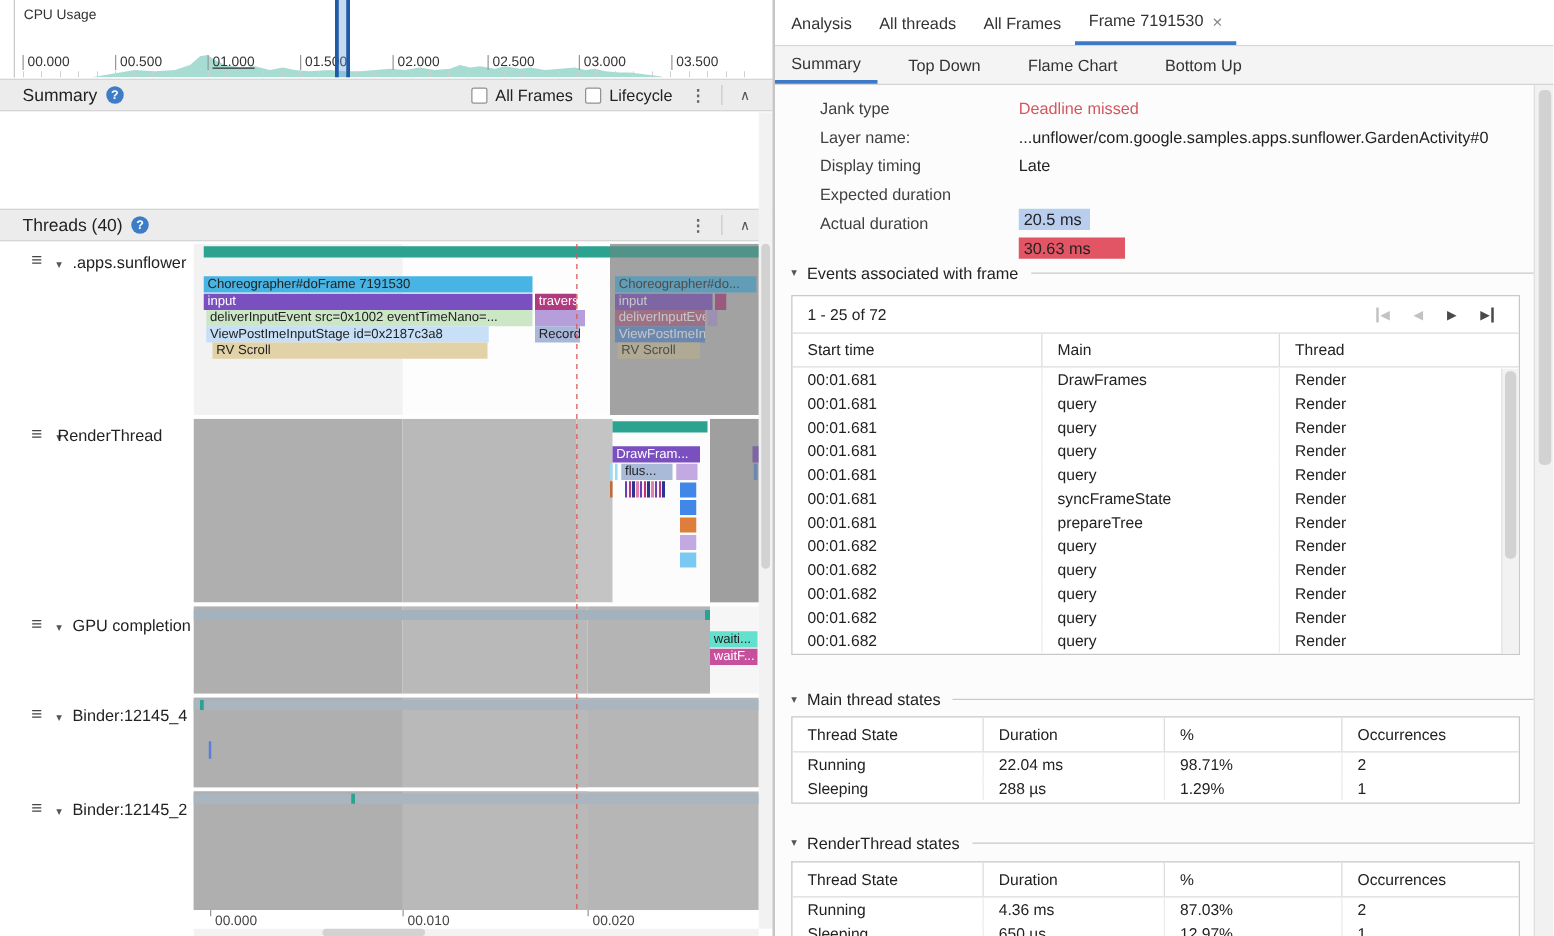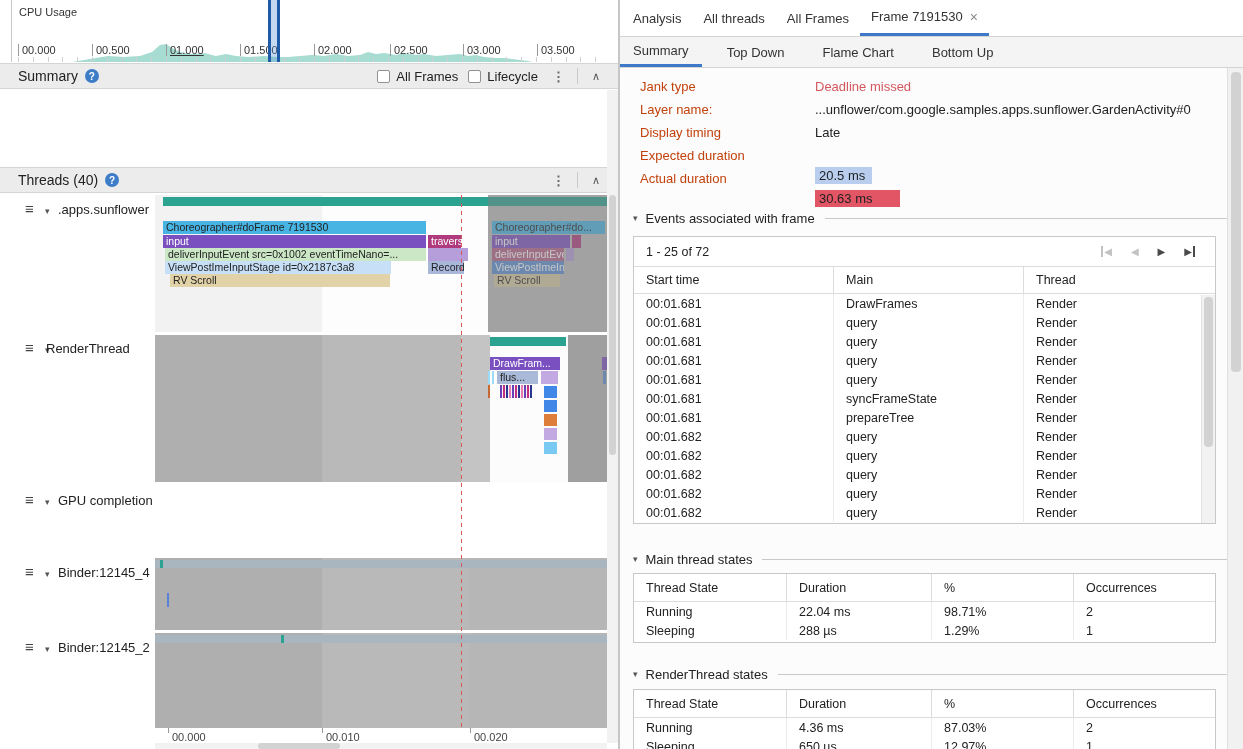--- a/index.html
+++ b/index.html
@@ -47,21 +47,21 @@
   #tabs { position:absolute; left:0; top:0; width:623px; height:37px; background:#fff;
           border-bottom:1px solid #D4D4D4; display:flex; align-items:stretch; }
   .tab { display:flex; align-items:center; font-size:13px; color:#333; padding:0 11px; }
   .tab.active { border-bottom:3px solid #3E78C8; }
   .close-x { color:#888; margin-left:7px; font-size:14px; }
   #subtabs { position:absolute; left:0; top:37px; width:623px; height:31px; background:#F4F4F4;
              border-bottom:1px solid #D4D4D4; display:flex; align-items:stretch; }
   .subtab { display:flex; align-items:center; font-size:13px; color:#333; padding:0 13px; }
   .subtab.active { border-bottom:3px solid #3E78C8; }
 
-  .fld { position:absolute; left:20px; height:20px; font-size:13px; color:#c2410c; }
+  .fld { position:absolute; left:36px; height:20px; font-size:13px; color:#404040; }
   .fldval { position:absolute; left:195px; height:20px; font-size:13px; color:#222; white-space:nowrap; }
   .jankred { color:#D4575E; }
   .badge { padding:1px 4px;margin-top:20px; }
   .badge.blue { background:#B9CEEF; }
   .badge.red { background:#E15565; }
 
   .sect { position:absolute; left:13px; width:595px; height:18px; display:flex; align-items:center; }
   .sect .tri { margin-right:8px; }
   .sect .t { font-size:13px; color:#222; white-space:nowrap; }
   .sect .rule { flex:1; border-top:1px solid #C9C9C9; margin-left:10px; }
@@ -192,20 +192,29 @@
         <div class="abs" style="left:447px; top:22px; width:5px; height:13px; background:#7A50C0;"></div>
         <div class="abs" style="left:448px; top:36px; width:3px; height:13px; background:#5B8FD4;"></div>
         <div class="overlay" style="left:413px; width:39px;"></div>
       </div>
     </div>
 
     <div class="track" style="top:485px; height:70px;">
       <span class="hamburger abs" style="left:25px; top:9px;">≡</span>
       <span class="tri abs" style="left:45px; top:12px;">▾</span>
       <span class="tracklabel abs" style="left:58px; top:8px;">GPU completion</span>
+      <div class="abs" style="left:155px; top:0; width:452px; height:70px; background:#F6F6F6;">
+        <div class="band" style="left:0;    width:167px; background:#AFAFAF;"></div>
+        <div class="band" style="left:167px; width:148px; background:#B9B9B9;"></div>
+        <div class="band" style="left:315px; width:98px;  background:#B4B4B4;"></div>
+        <div class="abs" style="left:0; top:3px; width:409px; height:8px; background:#A4B2BE;"></div>
+        <div class="abs teal" style="left:409px; top:3px; width:4px; height:8px;"></div>
+        <div class="bar" style="left:413px; top:20px; width:38px; background:#64E0CE;">waiti...</div>
+        <div class="bar wt" style="left:413px; top:34px; width:38px; background:#C7509D;">waitF...</div>
+      </div>
     </div>
 
     <div class="track" style="top:558px; height:72px;">
       <span class="hamburger abs" style="left:25px; top:8px;">≡</span>
       <span class="tri abs" style="left:45px; top:11px;">▾</span>
       <span class="tracklabel abs" style="left:58px; top:7px;">Binder:12145_4</span>
       <div class="abs" style="left:155px; top:0; width:452px; height:72px; background:#B6B6B6;">
         <div class="band" style="left:0;    width:167px; background:#AFAFAF;"></div>
         <div class="band" style="left:167px; width:148px; background:#B9B9B9;"></div>
         <div class="abs" style="left:0; top:2px; width:452px; height:8px; background:#A9B5BF;"></div>

